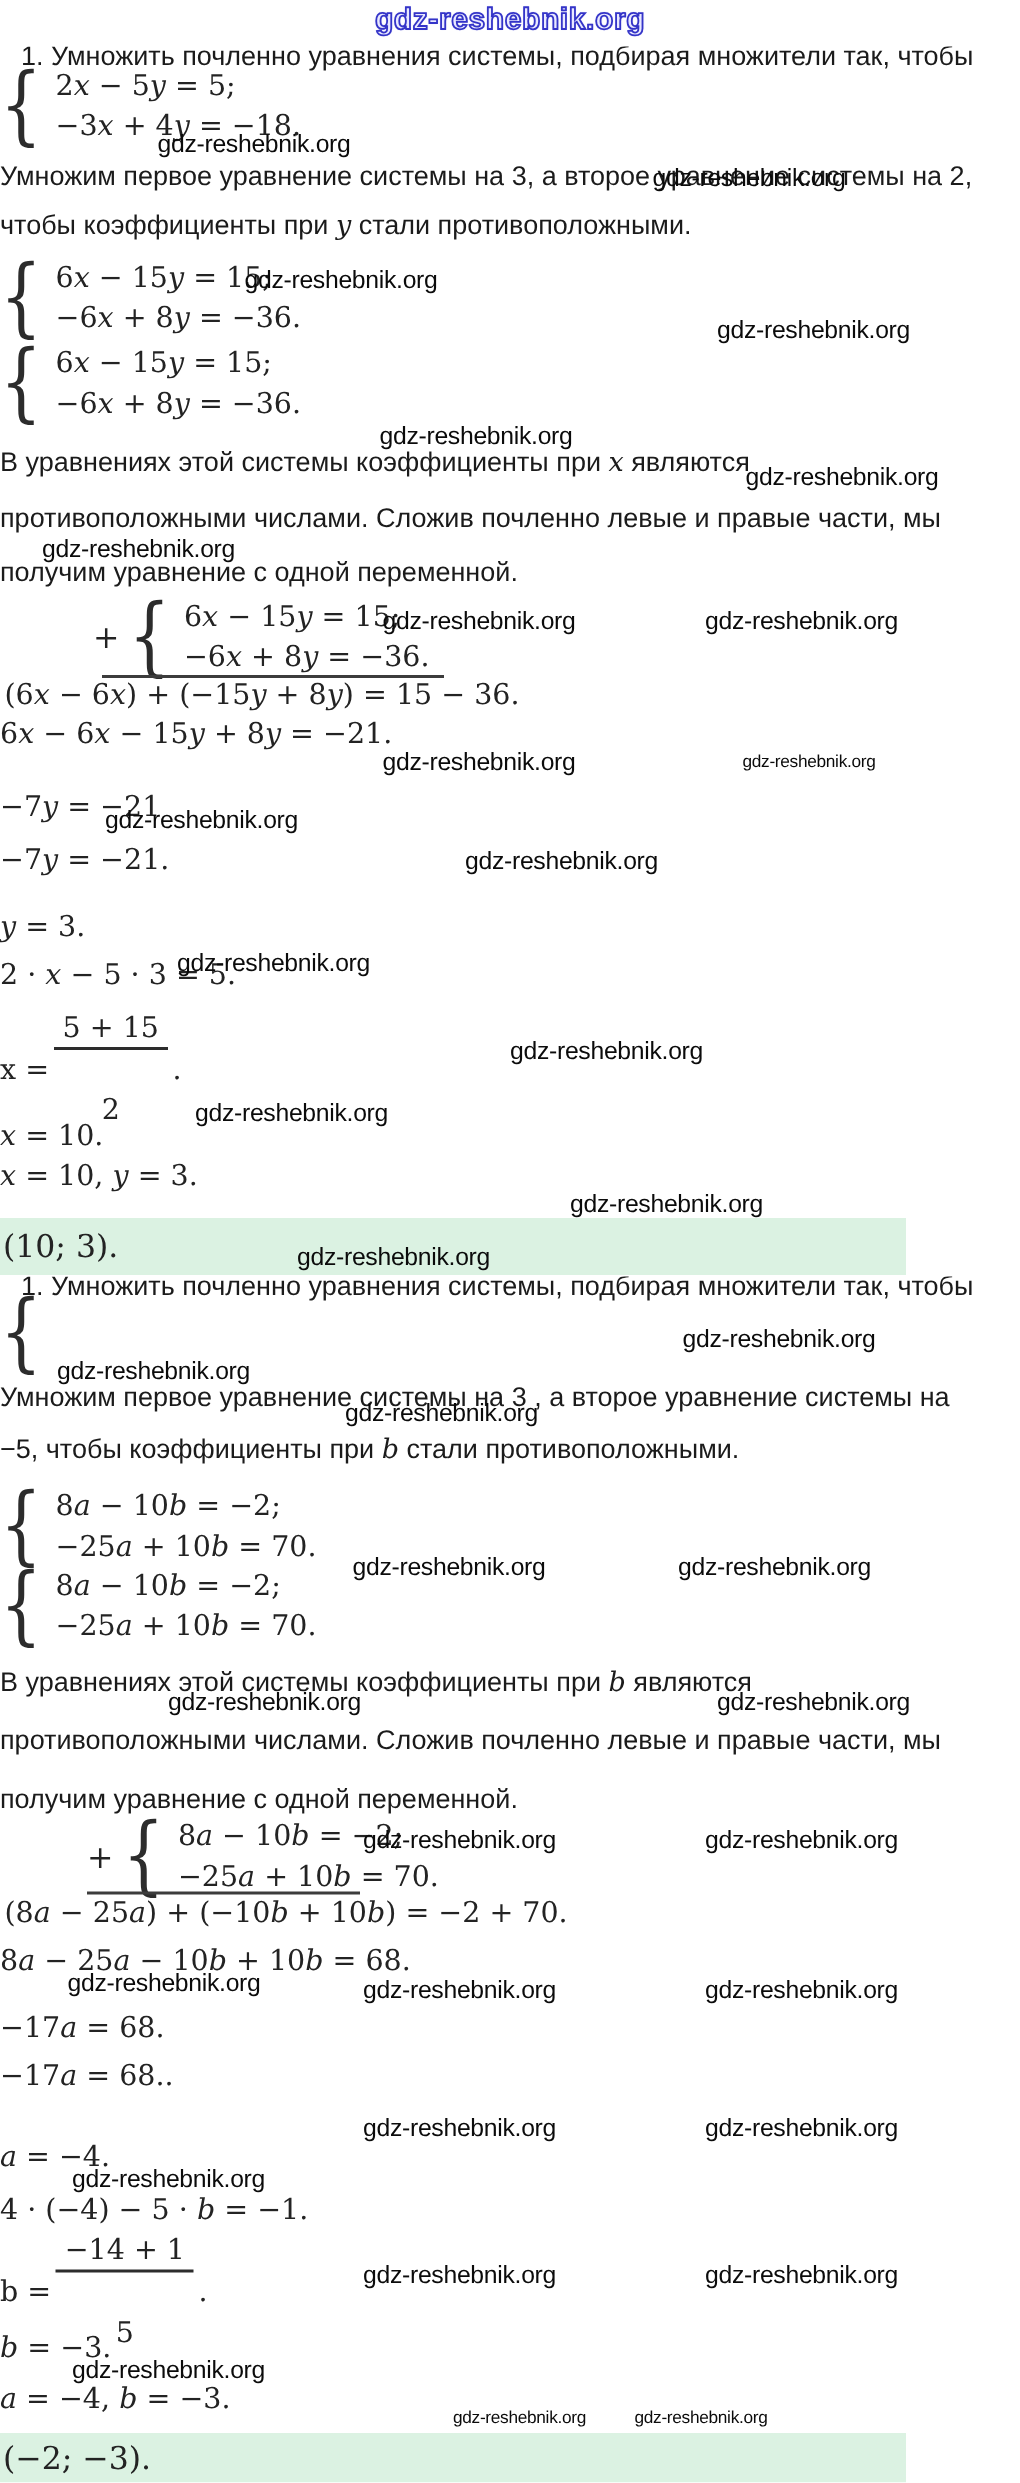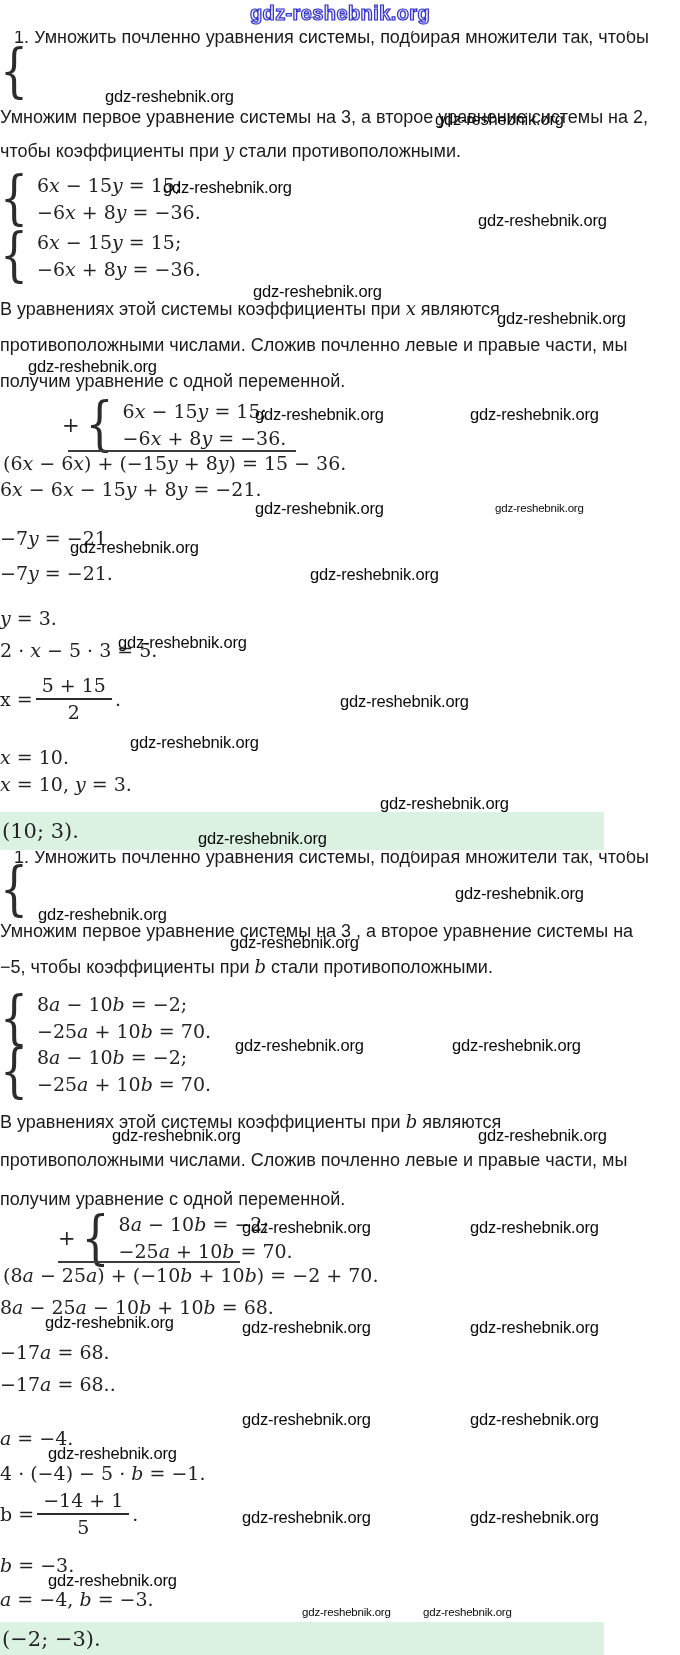--- a/index.html
+++ b/index.html
@@ -17,39 +17,43 @@
   .math i {font-style:italic;}
   .mline {position:absolute; line-height:1; z-index:2;}
   .sys {position:absolute; display:flex; align-items:center; z-index:2;}
   .brace {font-family:"DejaVu Serif",serif; font-size:44px; font-weight:400; color:#2c2c2c;
         transform:scaleY(1.3); transform-origin:center; line-height:54px;}
   .sys .rows {margin-left:9px;}
   .sys .rows .math {line-height:27px;}
   .plus {font-family:"DejaVu Serif",serif; font-size:21px; color:#232323; margin-right:6px;}
   .sumline {position:absolute; border-top:2px solid #3c3c3c; height:0; z-index:2;}
   .fracline {position:absolute; display:flex; align-items:center; z-index:2;}
-  .frac {display:inline-flex; flex-direction:column; align-items:center; margin:0 3px;}
+  .frac {display:inline-flex; flex-direction:column; align-items:center; margin:0 3px;gap:28px;}
   .frac .num {padding:0 6px 3px; border-bottom:2px solid #2c2c2c; line-height:1;}
   .frac .den {padding-top:3px; line-height:1;}
   .band {position:absolute; left:0; width:604px; display:flex; align-items:center; z-index:1;}
   .band .math {margin-left:2px; font-size:21px;}
   .clip {position:absolute; overflow:hidden; height:17px; z-index:2;}
   .clip .para {position:static; display:block; margin-top:-4px;}
 </style>
 </head>
 <body>
 
 <div class="header-link">gdz-reshebnik.org</div>
 
 <div class="clip" style="top:31px;left:14px;width:662px">
   <div class="para">1. Умножить почленно уравнения системы, подбирая множители так, чтобы</div>
 </div>
 
 <div class="sys" style="top:44px;left:0">
   <span class="brace">{</span>
+  <div class="rows">
+    <div class="math"><span>2<i>x</i> − 5<i>y</i> = 5;</span></div>
+    <div class="math"><span>−3<i>x</i> + 4<i>y</i> = −18.</span></div>
+  </div>
 </div>
 
 <span class="wm" style="left:105px;top:87px">gdz-reshebnik.org</span>
 <span class="wm" style="left:435px;top:110px">gdz-reshebnik.org</span>
 
 <div class="para" style="top:107px">Умножим первое уравнение системы на 3, а второе уравнение системы на 2,</div>
 <div class="para" style="top:140px"><span>чтобы коэффициенты при <i>y</i> стали противоположными.</span></div>
 
 <div class="sys" style="top:172px;left:0">
   <span class="brace">{</span>

